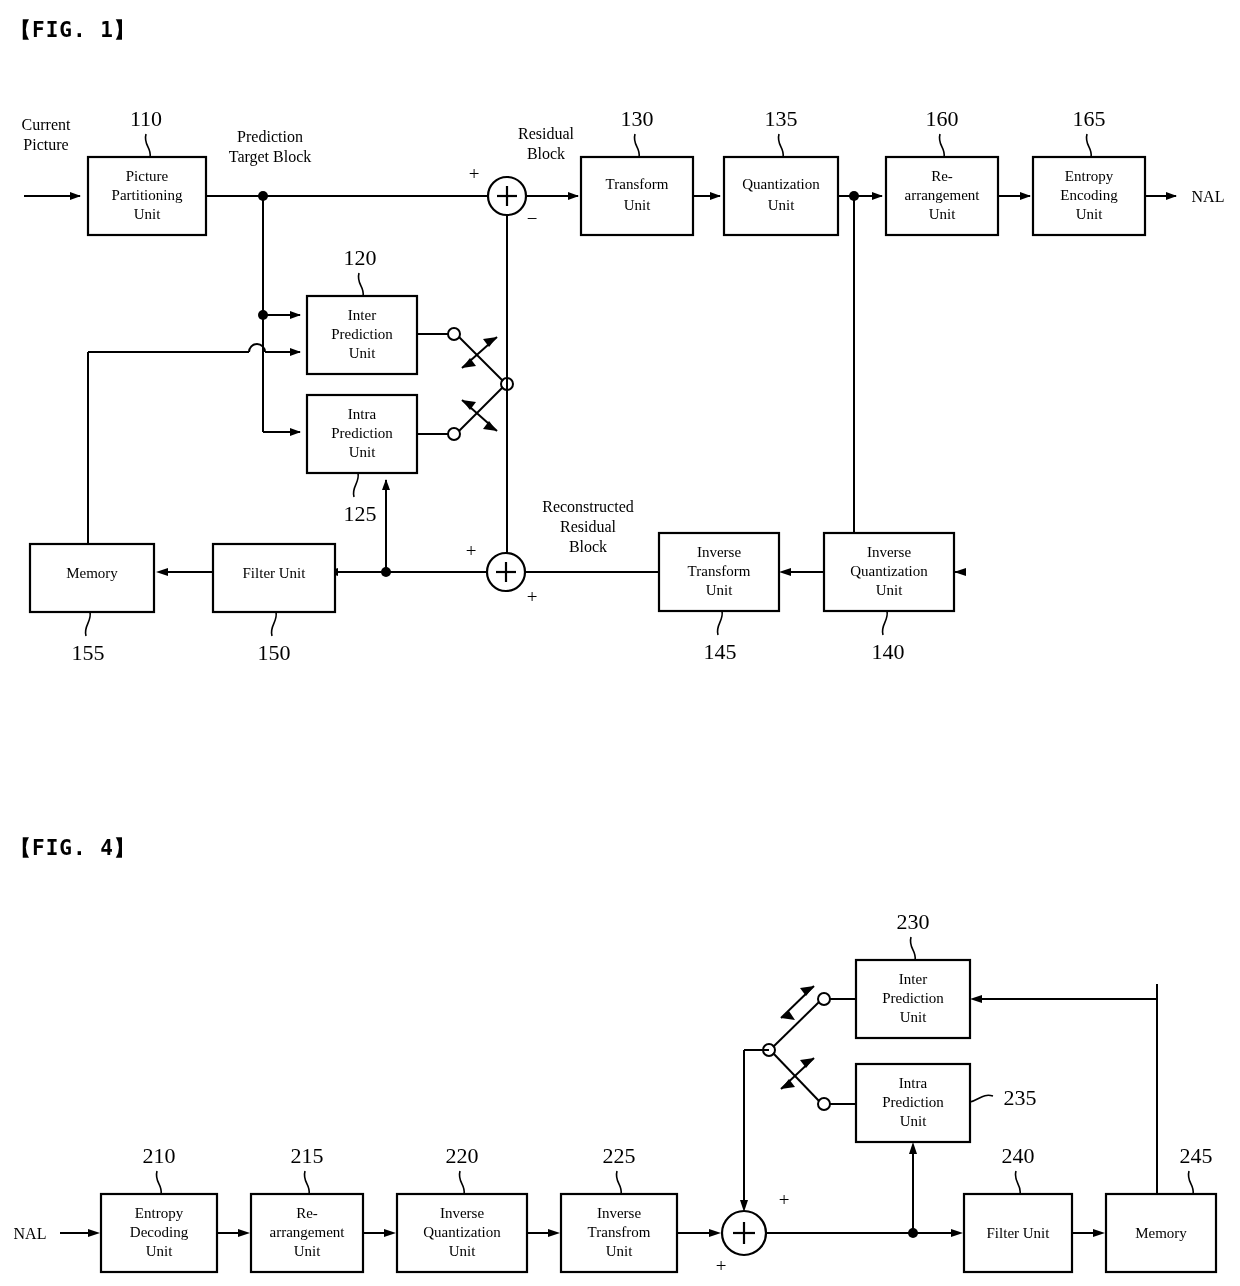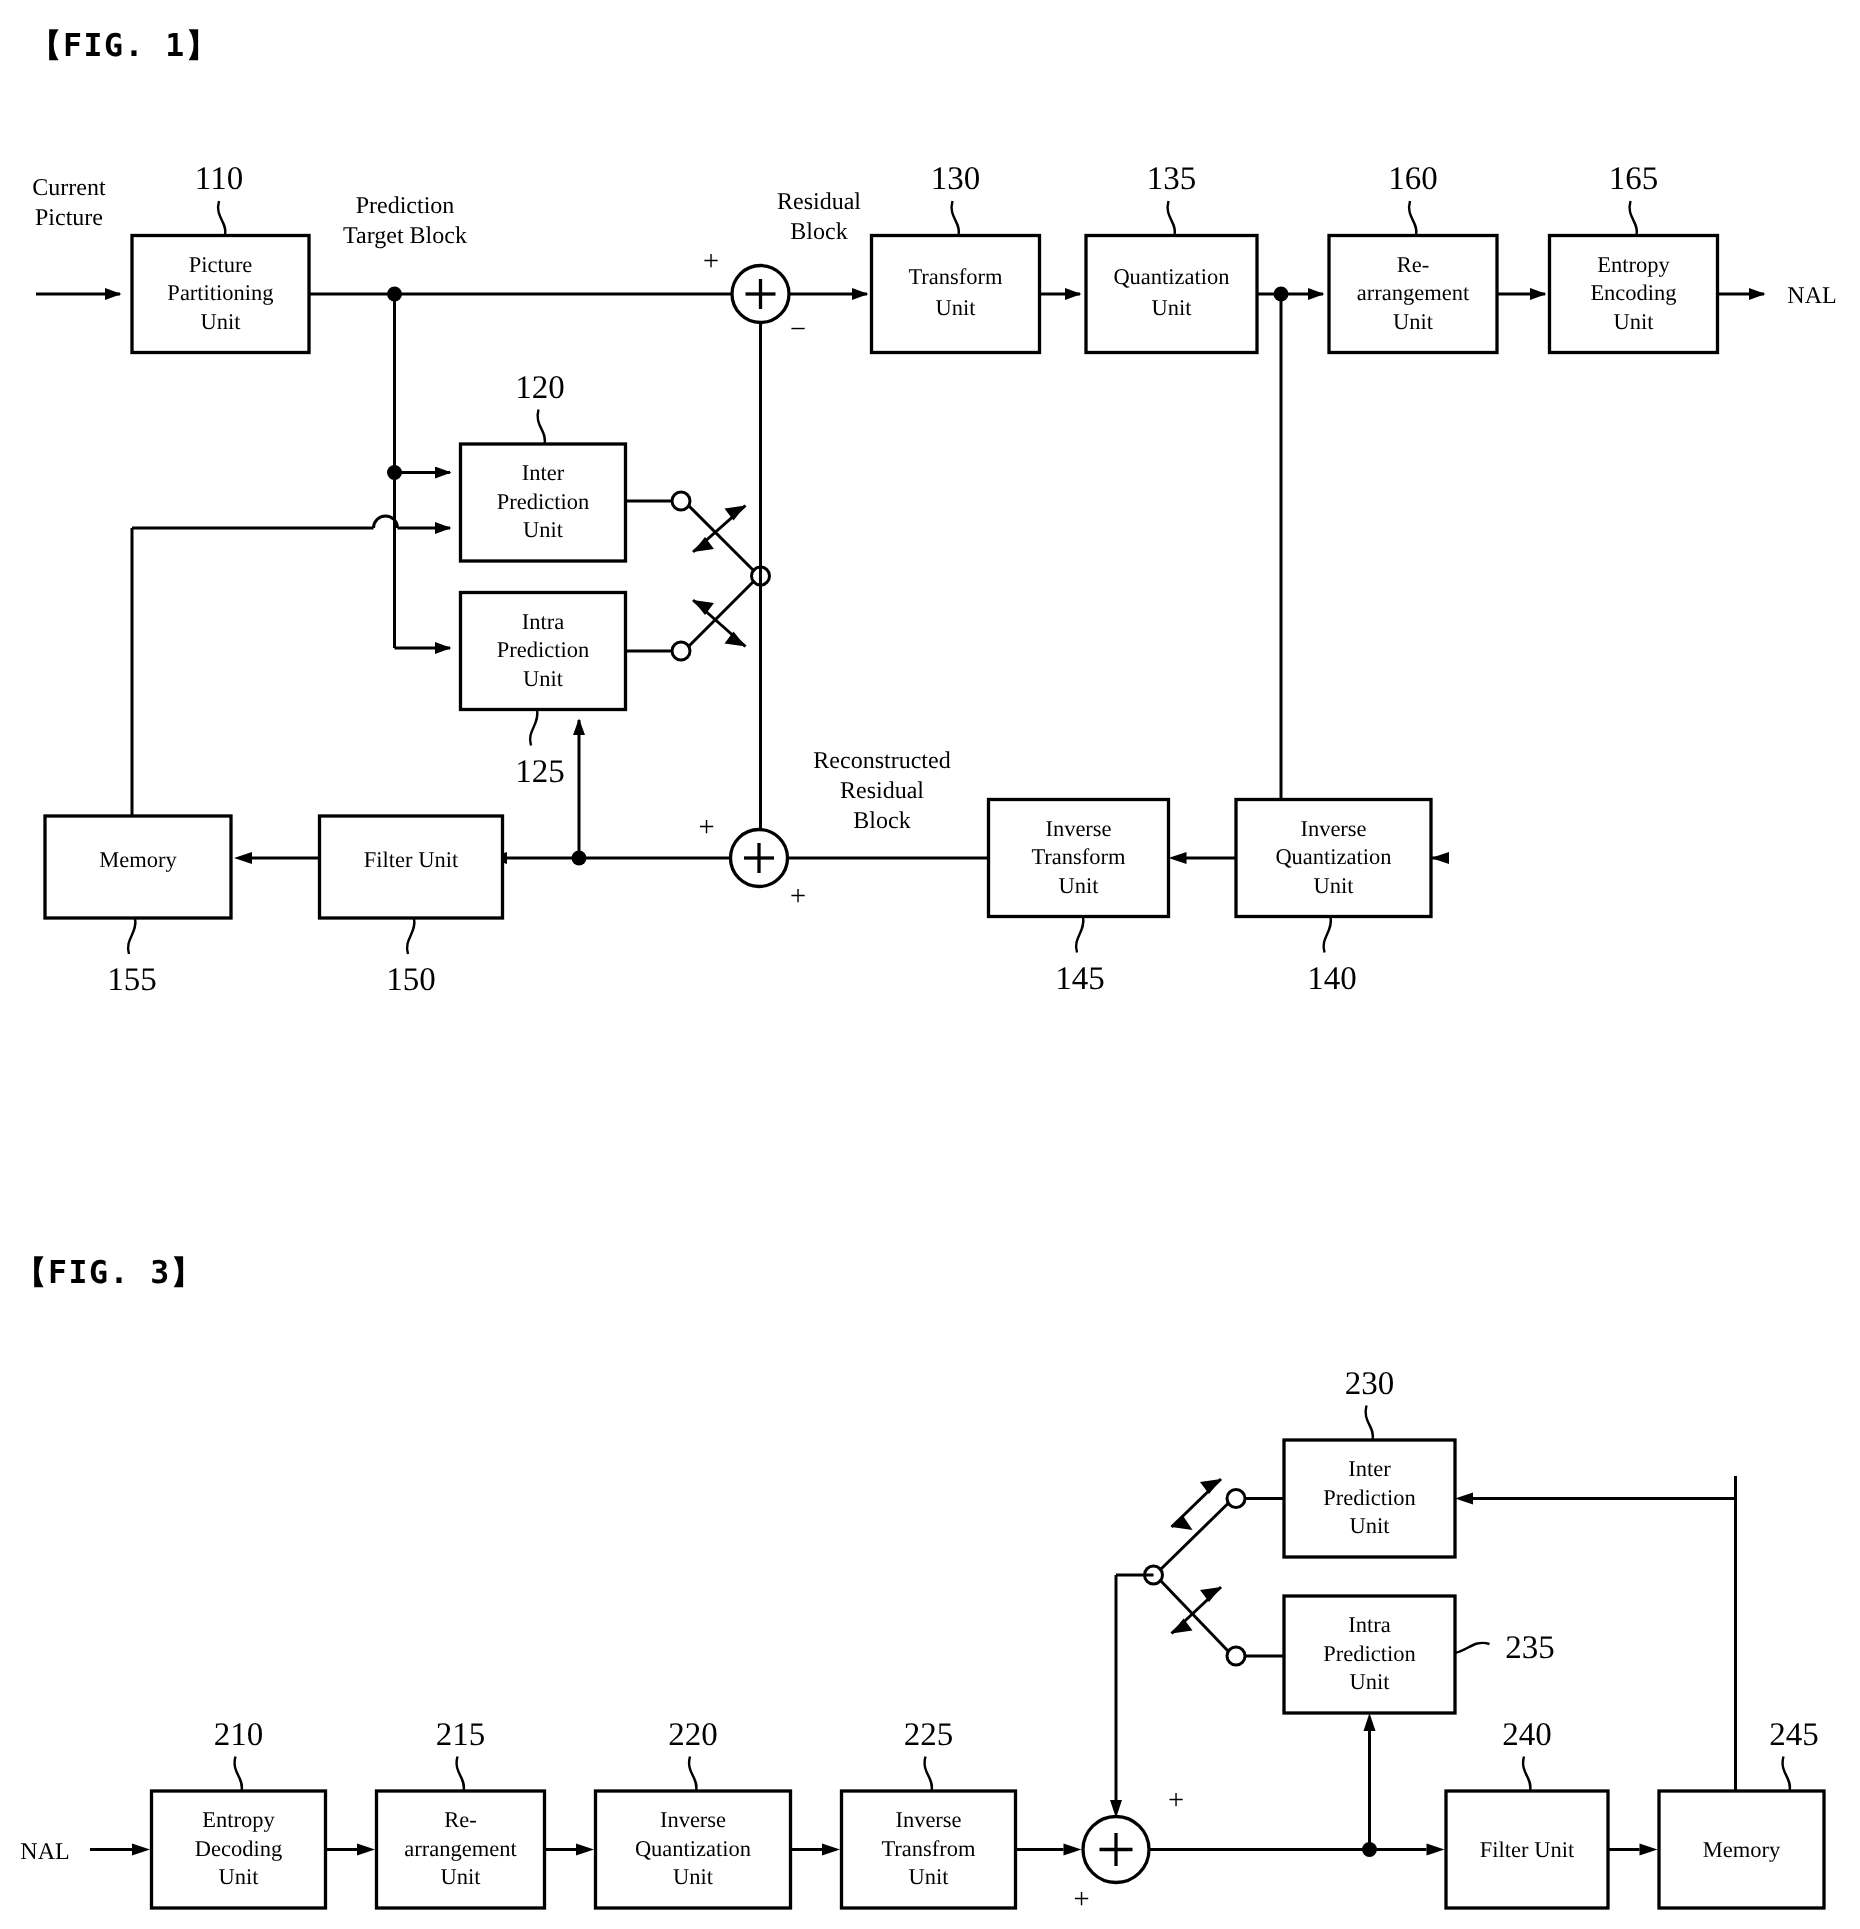--- a/index.html
+++ b/index.html
@@ -22,21 +22,21 @@
   }
   .fig-title {
     position: absolute;
     font-family: "DejaVu Sans Mono", "Liberation Mono", monospace;
     font-size: 21px;
     font-weight: bold;
     letter-spacing: 1px;
     color: #000;
     white-space: nowrap;
   }
-  #fig1-title { left: 20px; top: 16px; }
+  #fig1-title { left: 10px; top: 16px; }
   #fig2-title { left: 10px; top: 834px; }
 
   svg.diagram {
     position: absolute;
     left: 0;
     top: 0;
     overflow: visible;
   }
   svg text {
     font-family: "Liberation Serif", "DejaVu Serif", serif;
@@ -244,21 +244,21 @@
 
     <line class="wire" x1="213" y1="572" x2="168" y2="572"></line>
     <polygon class="arrow" points="156,572 168,568 168,576"></polygon>
 
     <rect class="unit" x="30" y="544" width="124" height="68"></rect>
     <text class="box-label" x="92" y="578">Memory</text>
     <path class="leader" d="M90,612 C92,622 83,626 86,636"></path>
     <text class="ref-num" x="88" y="660">155</text>
   </svg>
 
-  <div class="fig-title" id="fig2-title">【FIG. 3】</div>
+  <div class="fig-title" id="fig2-title">【FIG. 4】</div>
 
   <svg class="diagram" id="svg-fig2" width="1240" height="420" viewBox="0 0 1240 420" style="top:880px">
 
     <rect class="unit" x="856" y="80" width="114" height="78"></rect>
     <text class="box-label" x="913" y="104">Inter</text>
     <text class="box-label" x="913" y="123">Prediction</text>
     <text class="box-label" x="913" y="142">Unit</text>
     <path class="leader" d="M915,80 C917,71 908,68 911,57"></path>
     <text class="ref-num" x="913" y="49">230</text>
 

